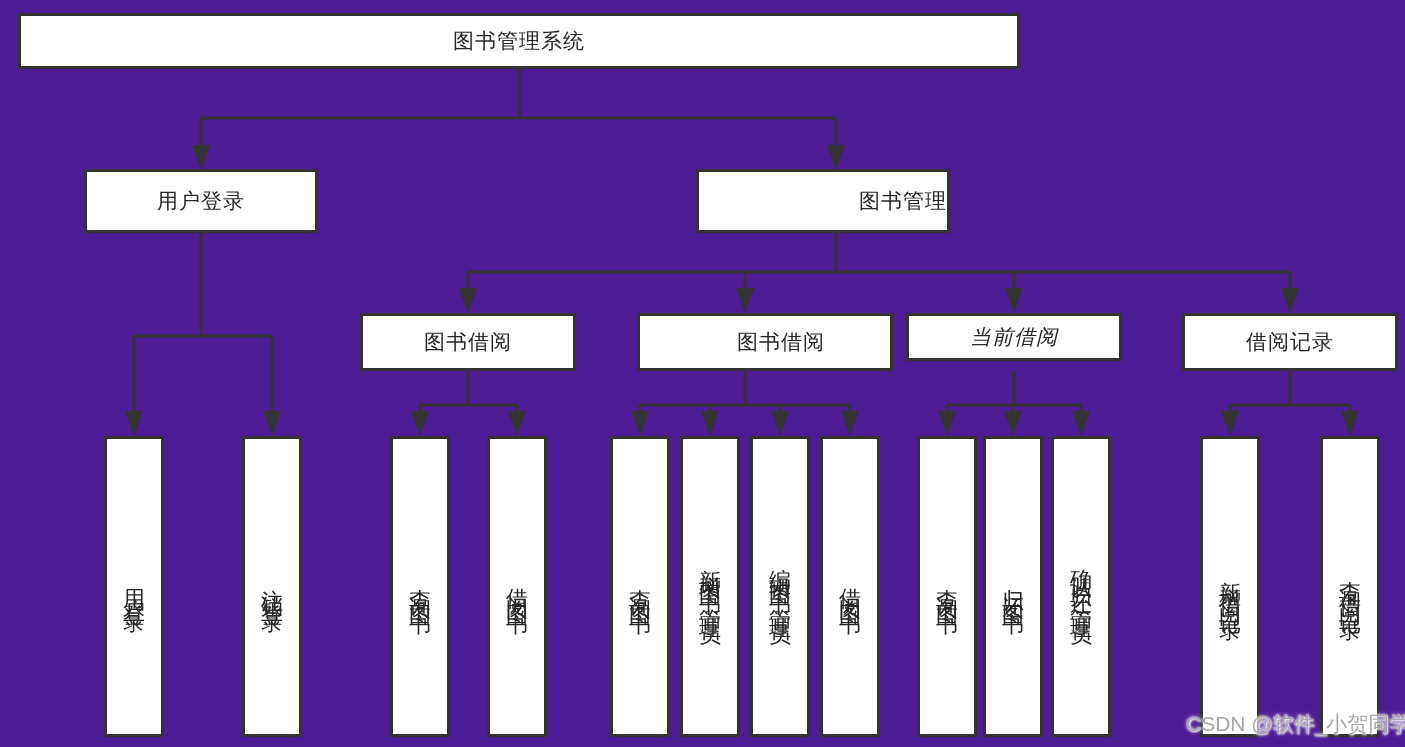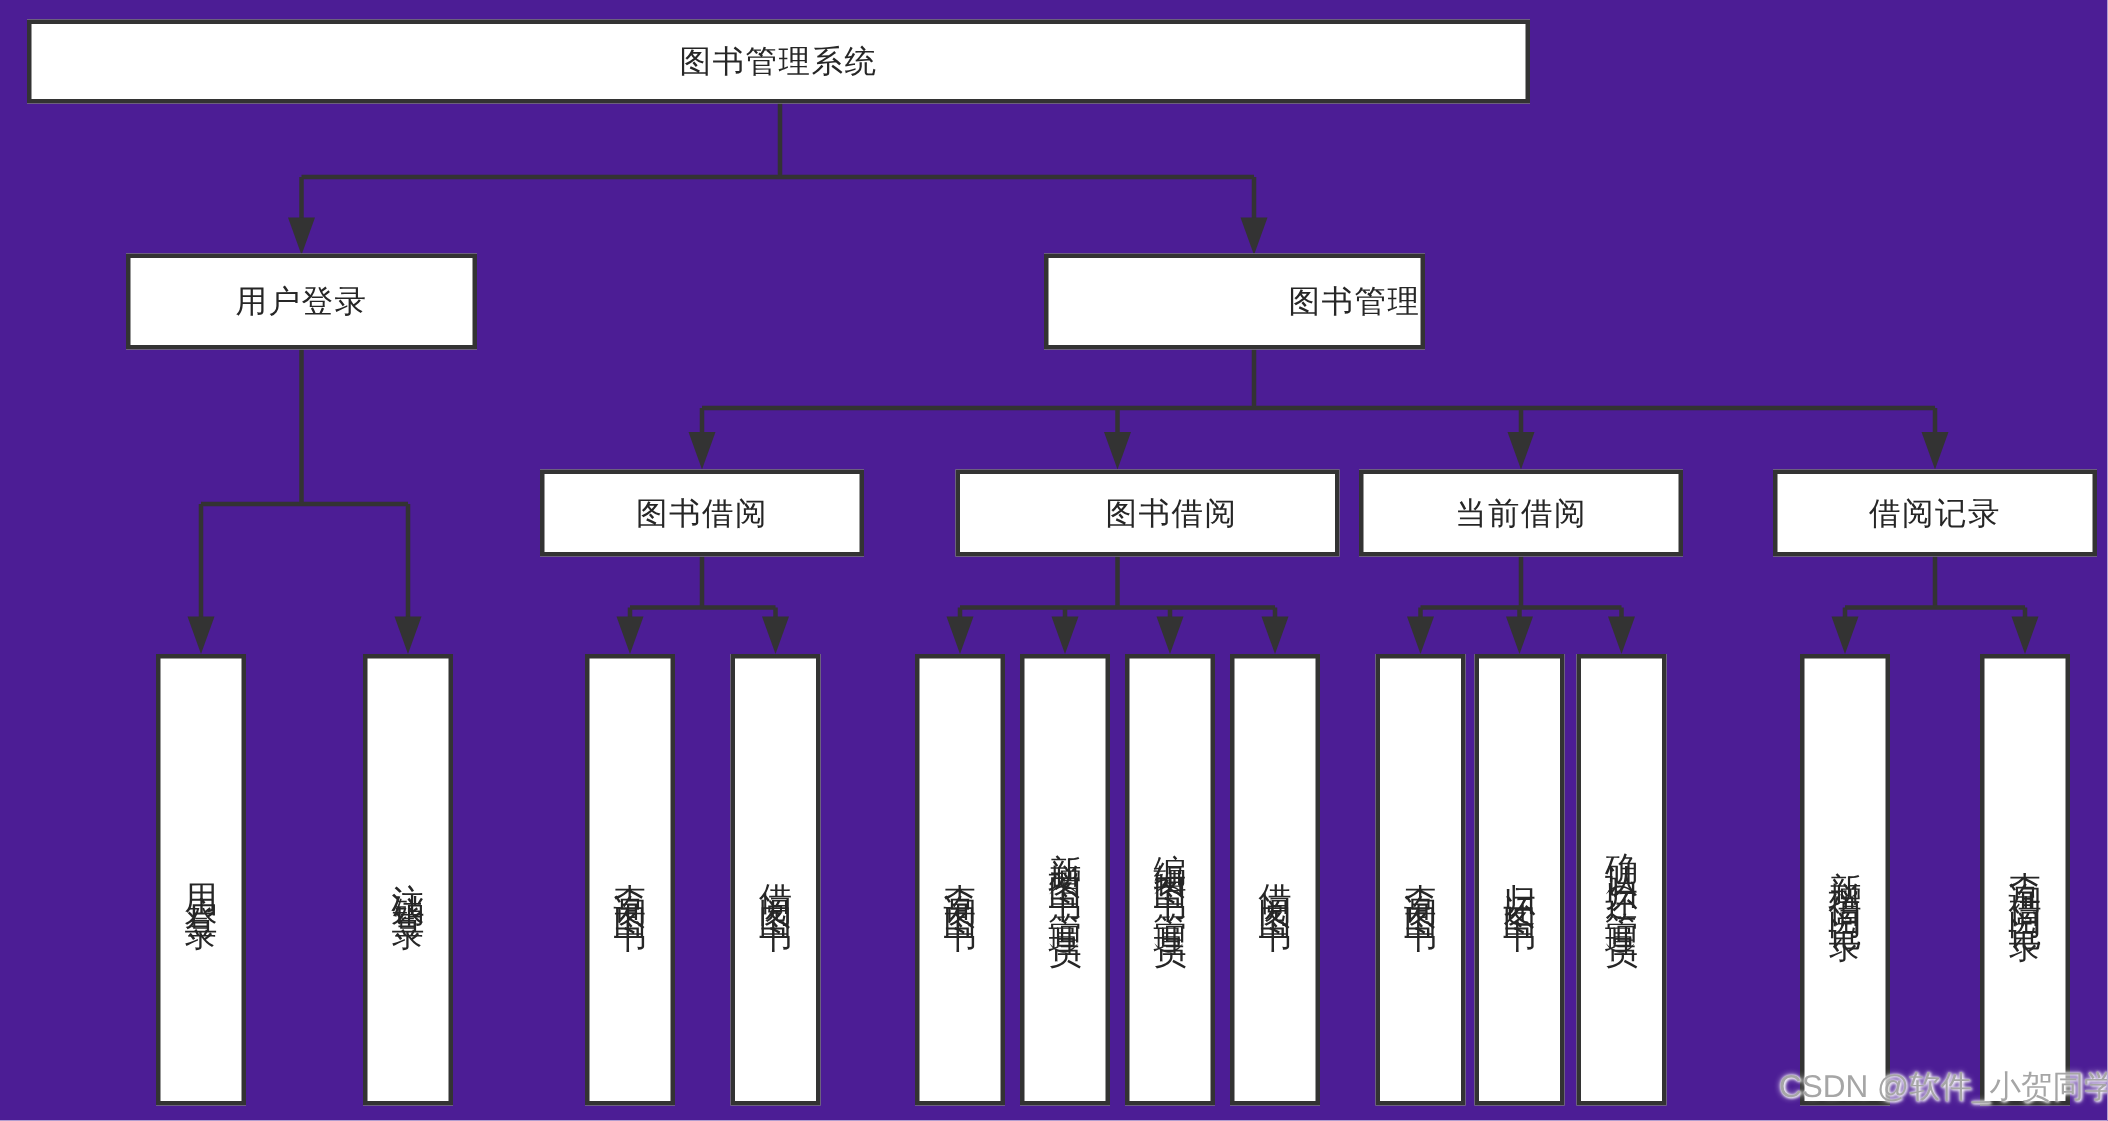--- a/index.html
+++ b/index.html
@@ -108,21 +108,21 @@
   <div class="node" style="left:696px; top:169px; width:254px; height:64px;justify-content:flex-end;">
     <span class="hlabel">图书管理</span>
   </div>
 
   <div class="node" style="left:360px; top:313px; width:216px; height:58px;">
     <span class="hlabel">图书借阅</span>
   </div>
   <div class="node" style="left:637px; top:313px; width:256px; height:58px;padding-left:32px;">
     <span class="hlabel">图书借阅</span>
   </div>
-  <div class="node" style="left:906px; top:313px; width:216px; height:58px;">
+  <div class="node" style="left:906px; top:313px; width:216px; height:48px;font-style:italic;">
     <span class="hlabel">当前借阅</span>
   </div>
   <div class="node" style="left:1182px; top:313px; width:216px; height:58px;">
     <span class="hlabel">借阅记录</span>
   </div>
 
   <div class="node leaf" style="left:104px;">
     <span class="vtext">用户登录</span>
   </div>
   <div class="node leaf" style="left:242px;">

